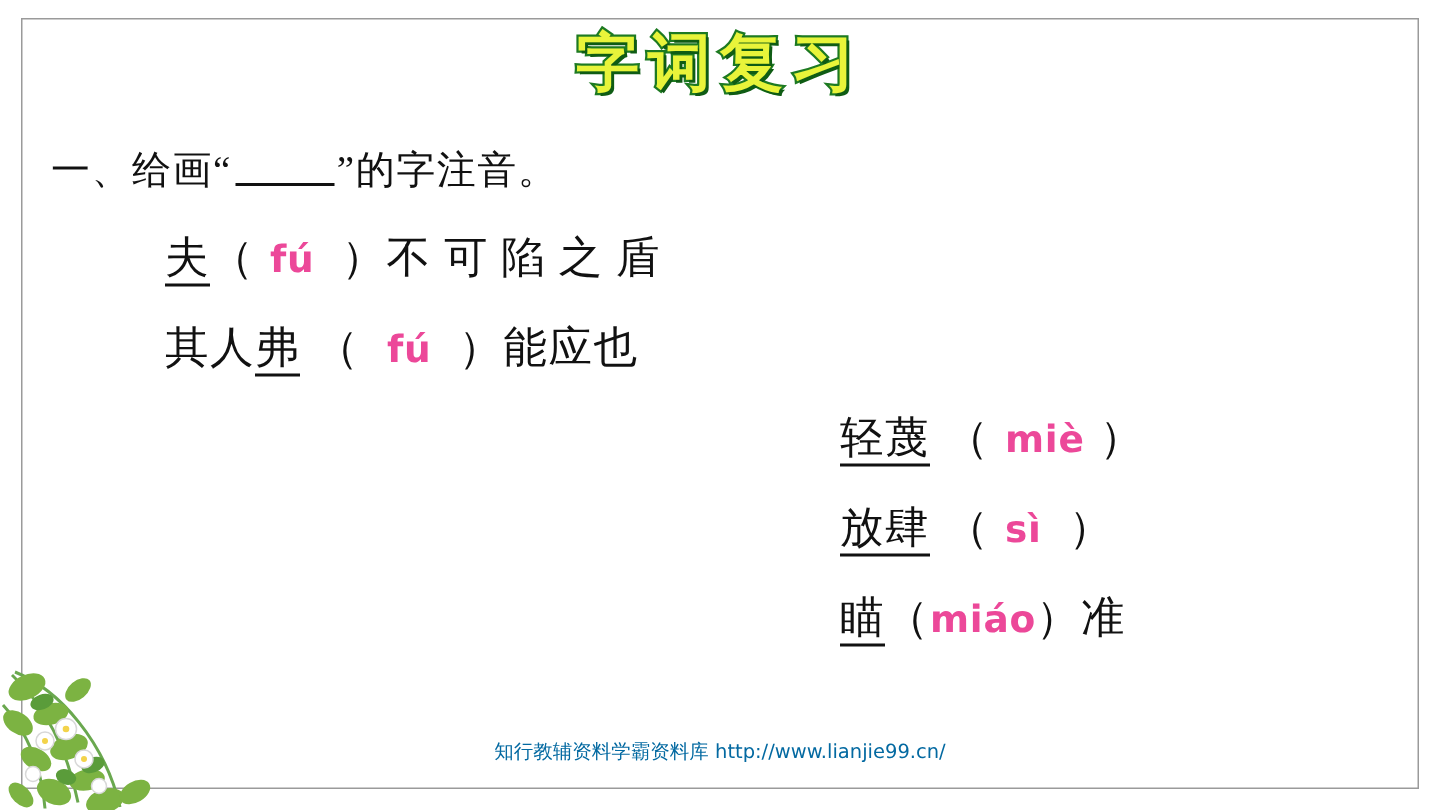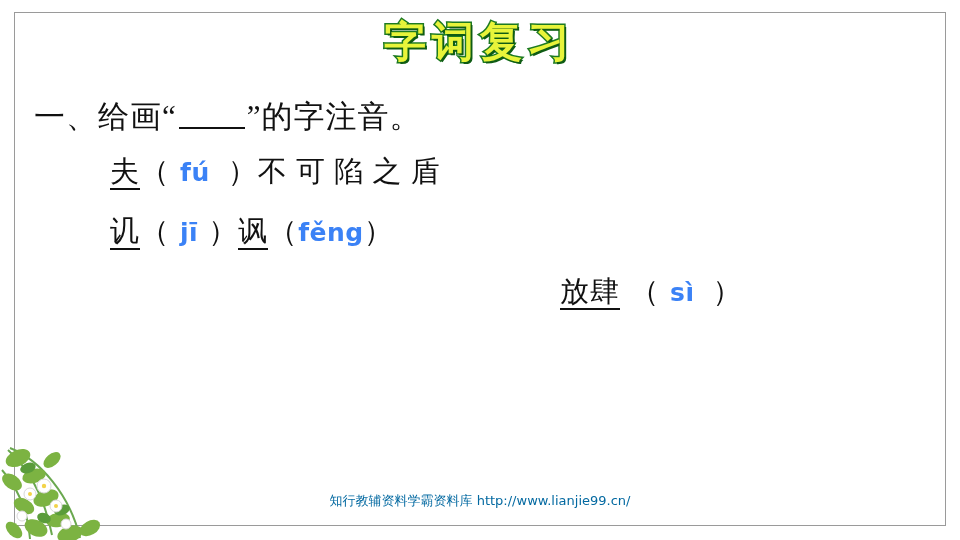--- a/index.html
+++ b/index.html
@@ -45,21 +45,21 @@
     color: #e8f43a;
     -webkit-text-stroke: 3px #1d7a22;
     paint-order: stroke fill;
     text-shadow: 2px 2px 0 #0f5c14;
   }
   
   .heading {
     position: absolute;
     left: 34px;
     top: 96px;
-    font-size: 31px;
+    font-size: 26px;
     color: #111;
     letter-spacing: 1px;
     white-space: nowrap;
   }
   .heading .blank {
     display: inline-block;
     width: 66px;
     border-bottom: 2px solid #111;
     vertical-align: -2px;
     margin: 0 2px;
@@ -105,21 +105,21 @@
     display: inline-block;
     width: 10px;
   }
   .sp-wide {
     display: inline-block;
     width: 18px;
   }
   .py {
     font-family: "DejaVu Sans", sans-serif;
     font-weight: bold;
-    color: #3b82f6;
+    color: #ec4899;
     font-size: 25px;
     letter-spacing: 0.5px;
   }
   .paren {
     font-size: 29px;
     color: #111;
   }
   
   .credit {
     position: absolute;
@@ -193,33 +193,41 @@
   </div>
 
   <div class="rows">
 
     <div class="row">
       <div class="col-left">
         <span class="hanzi ul">夫</span><span class="paren">（</span><span class="sp"></span><span class="py">fú</span><span class="sp-wide"></span><span class="paren">）</span><span class="hanzi">不 可 陷 之 盾</span>
       </div>
     </div>
 
-
     <div class="row">
       <div class="col-left">
-        <span class="hanzi ul">讥</span><span class="paren">（</span><span class="sp"></span><span class="py">jī</span><span class="sp"></span><span class="paren">）</span><span class="hanzi ul">讽</span><span class="paren">（</span><span class="py">fěng</span><span class="paren">）</span>
+        <span class="hanzi">其人</span><span class="hanzi ul">弗</span><span class="sp"></span><span class="paren">（</span><span class="sp-wide"></span><span class="py">fú</span><span class="sp-wide"></span><span class="paren">）</span><span class="hanzi">能应也</span>
+      </div>
+    </div>
+
+    <div class="row">
+      <div class="col-right">
+        <span class="hanzi ul">轻蔑</span><span class="sp"></span><span class="paren">（</span><span class="sp"></span><span class="py">miè</span><span class="sp"></span><span class="paren">）</span>
       </div>
     </div>
 
     <div class="row">
       <div class="col-right">
         <span class="hanzi ul">放肆</span><span class="sp"></span><span class="paren">（</span><span class="sp"></span><span class="py">sì</span><span class="sp-wide"></span><span class="paren">）</span>
       </div>
     </div>
 
     <div class="row">
+      <div class="col-right">
+        <span class="hanzi ul">瞄</span><span class="paren">（</span><span class="py">miáo</span><span class="paren">）</span><span class="hanzi">准</span>
+      </div>
     </div>
 
   </div>
 
   <div class="credit">知行教辅资料学霸资料库 http://www.lianjie99.cn/</div>
 
 </div>
 
 </body></html>

